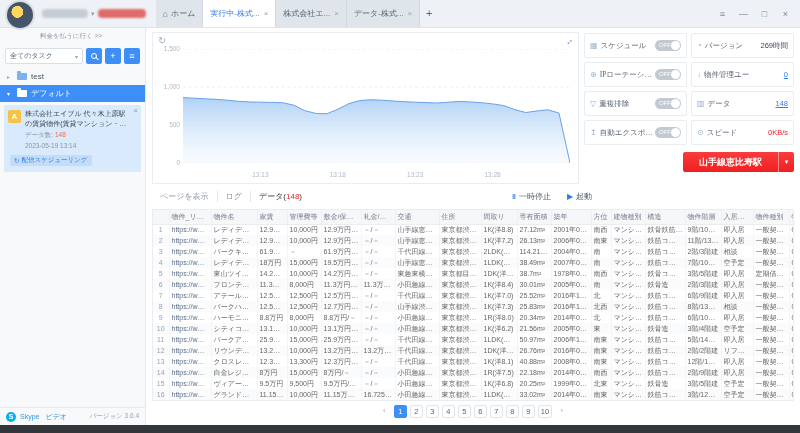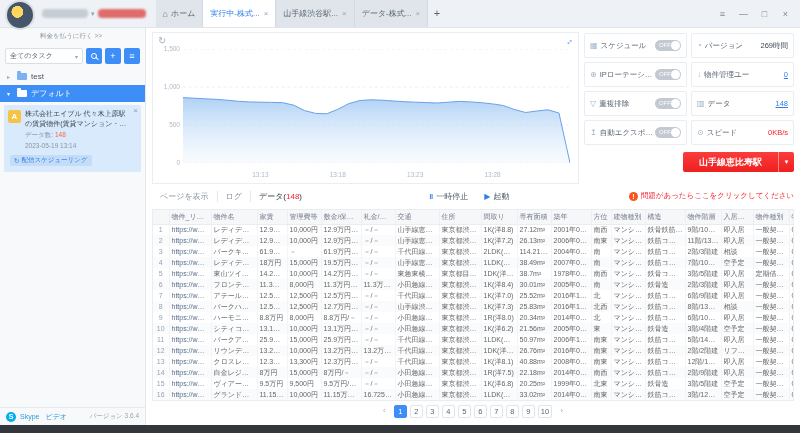--- a/index.html
+++ b/index.html
@@ -58,21 +58,21 @@
   .panel-row{display:flex;gap:5px;height:152px;}
   .chart-panel{flex:1;position:relative;border:1px solid #eaeef2;background:#fff;}
   .chart-refresh{position:absolute;left:5px;top:2px;font-size:10px;color:#a7b1bb;}
   .chart-expand{position:absolute;right:5px;top:3px;color:#3e8ef7;font-size:9px;transform:rotate(-45deg);}
   .ylab{position:absolute;left:2px;width:25px;text-align:right;font-size:6.5px;color:#b0bac4;}
   .plot{position:absolute;left:30px;right:8px;top:16px;bottom:20px;}
   .xlab{position:absolute;bottom:-15px;transform:translateX(-50%);font-size:6.5px;color:#b0bac4;white-space:nowrap;}
   .stats-panel{width:210px;display:flex;flex-direction:column;padding-top:1px;}
   .stats-grid{display:grid;grid-template-columns:1fr 1fr;gap:4px;}
   .stat-cell{height:25px;border:1px solid #e8edf2;border-radius:2px;display:flex;align-items:center;padding:0 5px;font-size:7.5px;color:#5b6674;background:#fff;min-width:0;}
-  .stat-cell .s-label{white-space:nowrap;overflow:hidden;text-overflow:ellipsis;}
+  .stat-cell .s-label{white-space:nowrap;overflow:hidden;text-overflow:ellipsis;font-family:Liberation Serif, serif;}
   .stat-icon{color:#9fb3c8;margin-right:3px;font-size:8px;flex:none;}
   .toggle{margin-left:auto;width:26px;height:11px;border-radius:6px;background:#c3c9d0;position:relative;color:#fff;font-size:6px;line-height:11px;padding-left:4px;flex:none;}
   .toggle::after{content:"";position:absolute;right:1px;top:1px;width:9px;height:9px;border-radius:50%;background:#fff;}
   .stat-value{margin-left:auto;color:#3b4754;flex:none;}
   .stat-value.link{color:#2f7fe8;text-decoration:underline;}
   .stat-value.danger{color:#f5222d;}
   .speedup-row{display:flex;justify-content:flex-end;margin-top:7px;}
   .speedup-btn{height:20px;background:linear-gradient(#fa3c3c,#ef1f1f);color:#fff;border-radius:2px;font-size:9px;font-weight:bold;display:flex;align-items:center;}
   .speedup-main{padding:0 16px;}
   .speedup-caret{width:16px;border-left:1px solid rgba(255,255,255,.45);text-align:center;font-size:7px;line-height:20px;}
@@ -118,21 +118,21 @@
     <div class="tab-strip">
         <div class="tab">
           <span class="tab-icon">⌂</span>
           <span class="tab-label">ホーム</span>
         </div>
         <div class="tab active">
           <span class="tab-label">実行中-株式...</span>
           <span class="tab-close">×</span>
         </div>
         <div class="tab">
-          <span class="tab-label">山手線渋谷駅...</span>
+          <span class="tab-label">株式会社エ...</span>
           <span class="tab-close">×</span>
         </div>
         <div class="tab">
           <span class="tab-label">データ-株式...</span>
           <span class="tab-close">×</span>
         </div>
         <div class="tab-add">+</div>
       </div>
     <div class="win-controls">
         <span class="win-btn">≡</span>
@@ -286,24 +286,20 @@
         <span class="run-btn">
             <span class="pi">‖</span>
             <span>一時停止</span>
           </span>
         <span class="run-btn">
             <span class="pi">▶</span>
             <span>起動</span>
           </span>
       </div>
       <div class="sp"></div>
-      <div class="warning">
-        <span class="warn-icon">!</span>
-        <span>問題があったらここをクリックしてください</span>
-      </div>
     </div>
 
     <div class="table-wrap">
       <table>
         <colgroup>
             <col style="width: 16px;">
             <col style="width: 42px;">
             <col style="width: 46px;">
             <col style="width: 30px;">
             <col style="width: 34px;">

